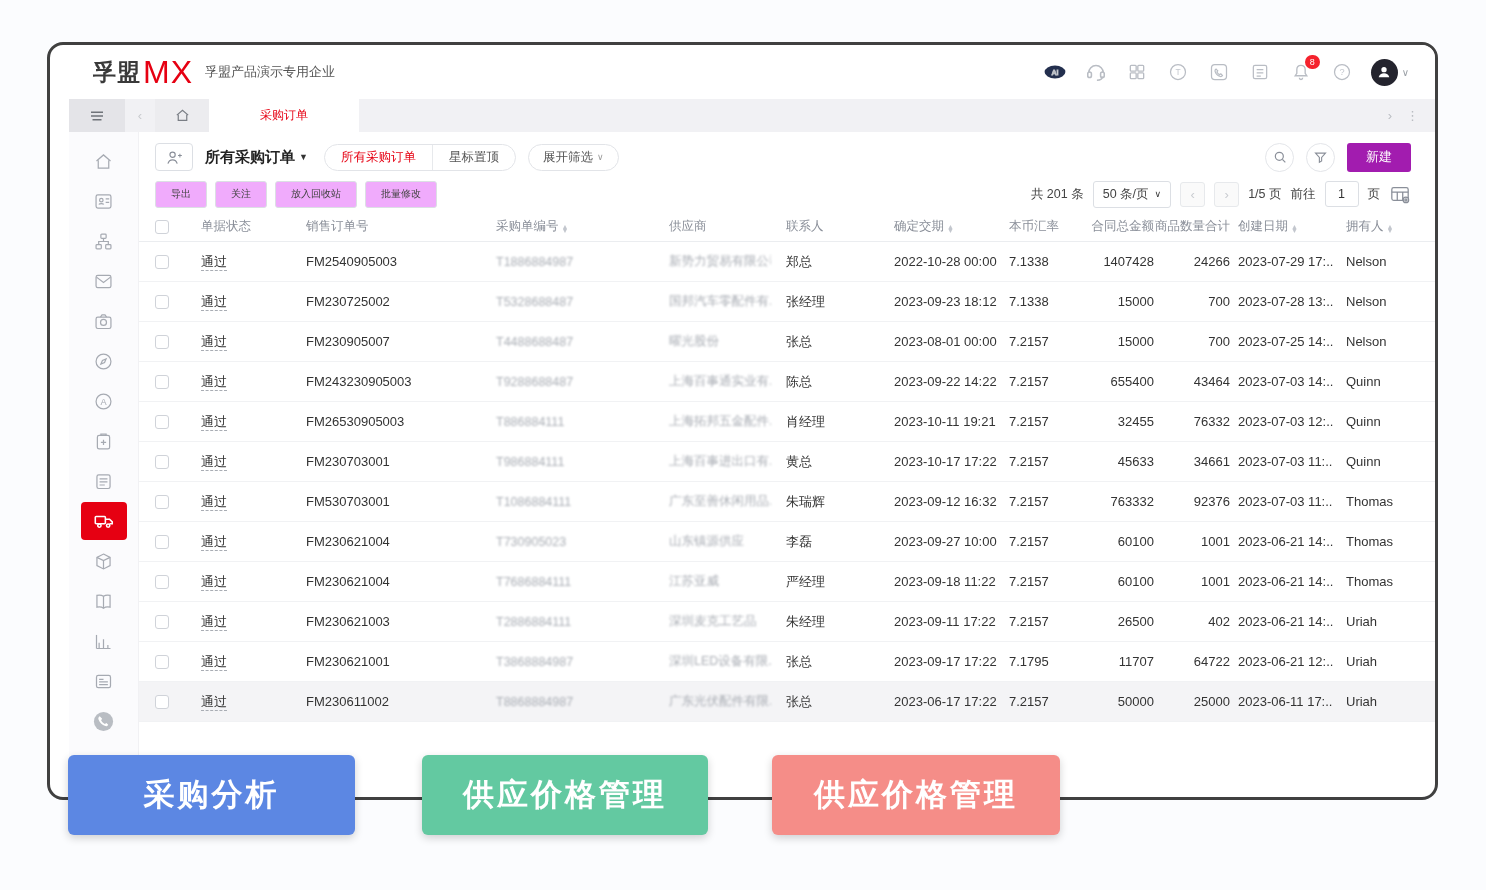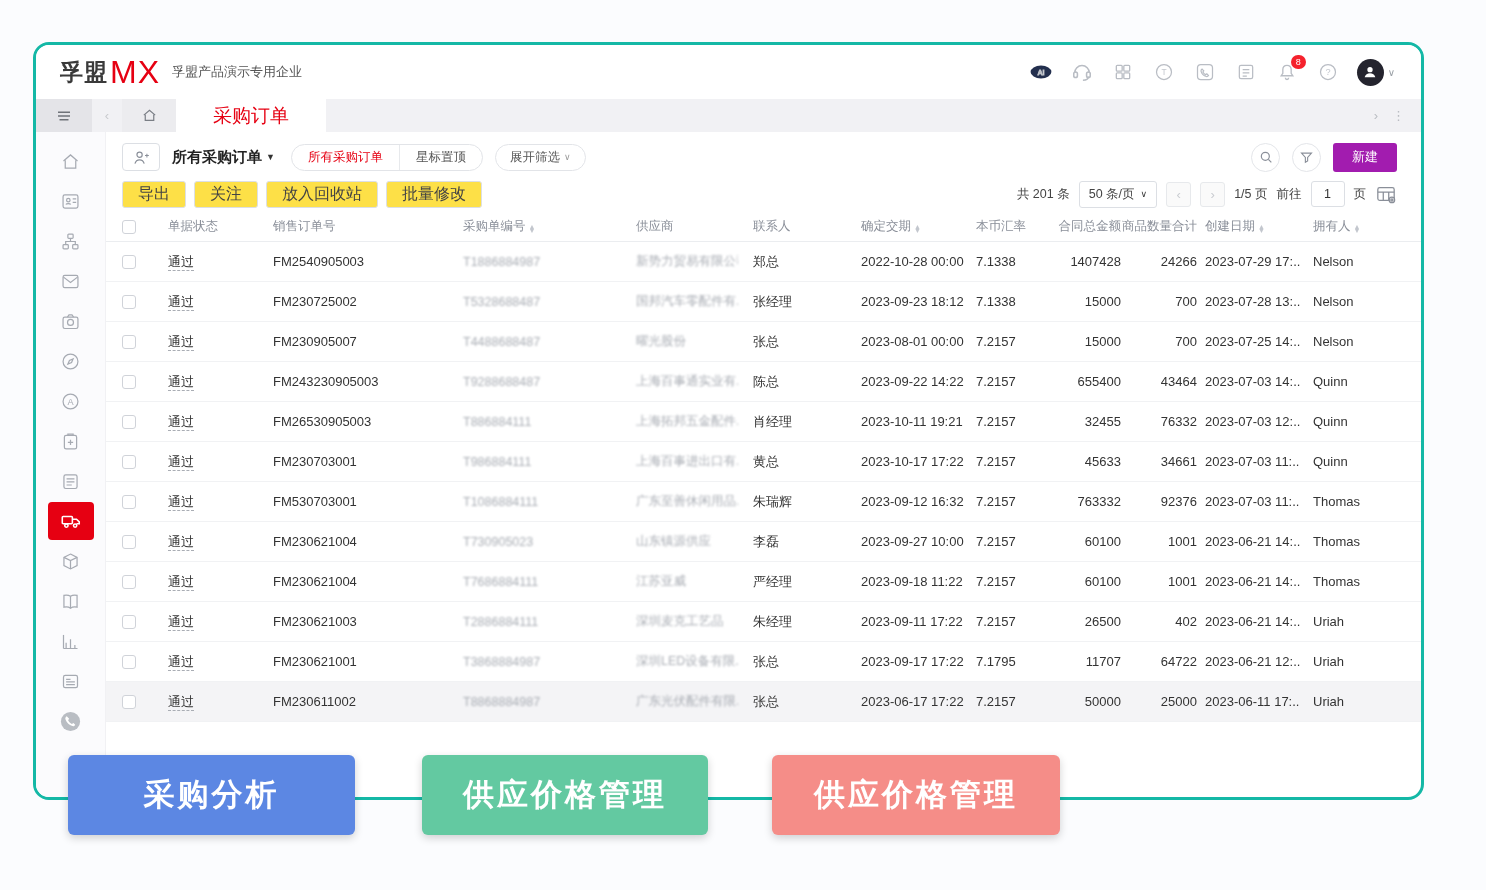--- a/index.html
+++ b/index.html
@@ -1,42 +1,42 @@
 <!DOCTYPE html>
 <html><head>
 <meta charset="utf-8">
 <style>
   * { margin:0; padding:0; box-sizing:border-box; }
   html,body { width:1486px; height:890px; background:#fbfcfe; font-family:"Liberation Sans","DejaVu Sans",sans-serif; position:relative; overflow:hidden; }
 
   
-  .app-window { position:absolute; left:33px; top:42px; width:1391px; height:758px;
-    background:#fff; border:3px solid #14b8a6; border-radius:16px; overflow:hidden;
-    display:flex; flex-direction:column; }
+  .app-window { position:absolute; left:47px; top:42px; width:1391px; height:758px;
+    background:#fff; border:3px solid #404040; border-radius:16px; overflow:hidden;
+    display:flex; flex-direction:column;padding-left:19px; }
 
   
   .topbar { height:54px; display:flex; align-items:center; padding:0 26px 0 24px; background:#fff; flex:none; }
   .logo-cn { font-size:23px; font-weight:bold; color:#3a3a3a; letter-spacing:1px; }
   .logo-mx { font-size:32px; font-weight:normal; color:#e60012; margin-left:2px; letter-spacing:1px; }
   .company-name { margin-left:12px; font-size:13px; color:#555; }
   .topbar-icons { margin-left:auto; display:flex; align-items:center; gap:17px; }
   .tb-icon { width:24px; height:24px; display:flex; align-items:center; justify-content:center; position:relative; }
   .tb-icon svg { stroke:#b9bdc4; }
   .badge { position:absolute; top:-5px; right:-7px; background:#f5222d; color:#fff; font-size:9px;
     min-width:15px; height:14px; border-radius:8px; display:flex; align-items:center; justify-content:center; padding:0 3px; }
   .avatar-wrap { display:flex; align-items:center; gap:4px; }
   .avatar { width:27px; height:27px; border-radius:50%; background:#24242e; display:flex; align-items:center; justify-content:center; }
   .chev-small { font-size:10px; color:#9aa0a6; }
 
   
   .tabbar { height:33px; background:#f1f1f4; display:flex; align-items:stretch; flex:none; }
   .tab-burger { width:56px; background:#e4e4e8; display:flex; align-items:center; justify-content:center; }
   .tab-chevl { width:30px; display:flex; align-items:center; justify-content:center; color:#c8cace; font-size:13px; }
   .tab-home { width:54px; background:#ececef; display:flex; align-items:center; justify-content:center; }
-  .tab-active { width:150px; background:#fff; color:#e60012; font-size:19px; display:flex; align-items:center; justify-content:center; }
+  .tab-active { width:150px; background:#fff; color:#e60012; font-size:12px; display:flex; align-items:center; justify-content:center; }
   .tab-fill { flex:1; }
   .tab-right { width:72px; display:flex; align-items:center; justify-content:flex-end; gap:14px; padding-right:16px; color:#babdc2; font-size:13px; }
 
   
   .app-body { flex:1; display:flex; min-height:0; }
   .sidebar { width:70px; flex:none; background:#fbfbfd; border-right:1px solid #f1f1f4; display:flex; flex-direction:column; align-items:center; padding-top:9px; }
   .side-item { width:100%; height:40px; display:flex; align-items:center; justify-content:center; }
   .side-item svg { stroke:#a6aab2; }
   .side-item.active { justify-content:center; }
   .side-active-pad { width:46px; height:38px; background:#e60012; border-radius:4px; display:flex; align-items:center; justify-content:center; }
@@ -53,21 +53,21 @@
   .pill { padding:0 16px; display:flex; align-items:center; font-size:12.5px; color:#555; }
   .pill.primary { color:#e60012; border-right:1px solid #e7e9ec; }
   .pill-single { height:27px; border:1px solid #e2e4e8; border-radius:14px; padding:0 14px; display:flex; align-items:center; gap:4px; font-size:12.5px; color:#555; background:#fff; }
   .pill-single .caret-down { color:#999; }
   .filter-right { margin-left:auto; display:flex; align-items:center; gap:12px; }
   .circ-btn { width:29px; height:29px; border:1px solid #e3e5e9; border-radius:50%; background:#fff; display:flex; align-items:center; justify-content:center; }
   .new-btn { height:29px; padding:0 19px; background:#a21caf; border:none; border-radius:3px; color:#fff; font-size:13px; display:flex; align-items:center; }
 
   
   .action-row { height:36px; display:flex; align-items:center; padding:0 24px 0 16px; gap:8px; flex:none; }
-  .act-btn { height:27px; padding:0 15px; background:#fde047; border:1px solid #dcdfe4; border-radius:3px; font-size:16px; color:#444; display:flex; align-items:center; }
+  .act-btn { height:27px; padding:0 15px; background:#f0abfc; border:1px solid #dcdfe4; border-radius:3px; font-size:10px; color:#444; display:flex; align-items:center; }
   .pag { margin-left:auto; display:flex; align-items:center; gap:9px; font-size:12.5px; color:#444; }
   .per-page { height:27px; border:1px solid #dcdfe4; border-radius:3px; padding:0 9px; display:flex; align-items:center; gap:6px; background:#fff; }
   .pg-btn { width:25px; height:25px; border:1px solid #e7e9ec; border-radius:3px; background:#fafafa; color:#c9ccd1; display:flex; align-items:center; justify-content:center; font-size:13px; }
   .goto-input { width:34px; height:26px; border:1px solid #dcdfe4; border-radius:3px; text-align:center; font-size:12.5px; color:#333; font-family:inherit; }
 
   
   .table { flex:none; }
   .thead { height:30px; display:flex; align-items:center; color:#8a8f99; font-size:12.5px; border-bottom:1px solid #ebedf0; white-space:nowrap; }
   .trow { height:40px; display:flex; align-items:center; font-size:13px; color:#333; border-bottom:1px solid #f1f2f4; white-space:nowrap; }
   .trow.row-highlight { background:#f4f4f6; }

